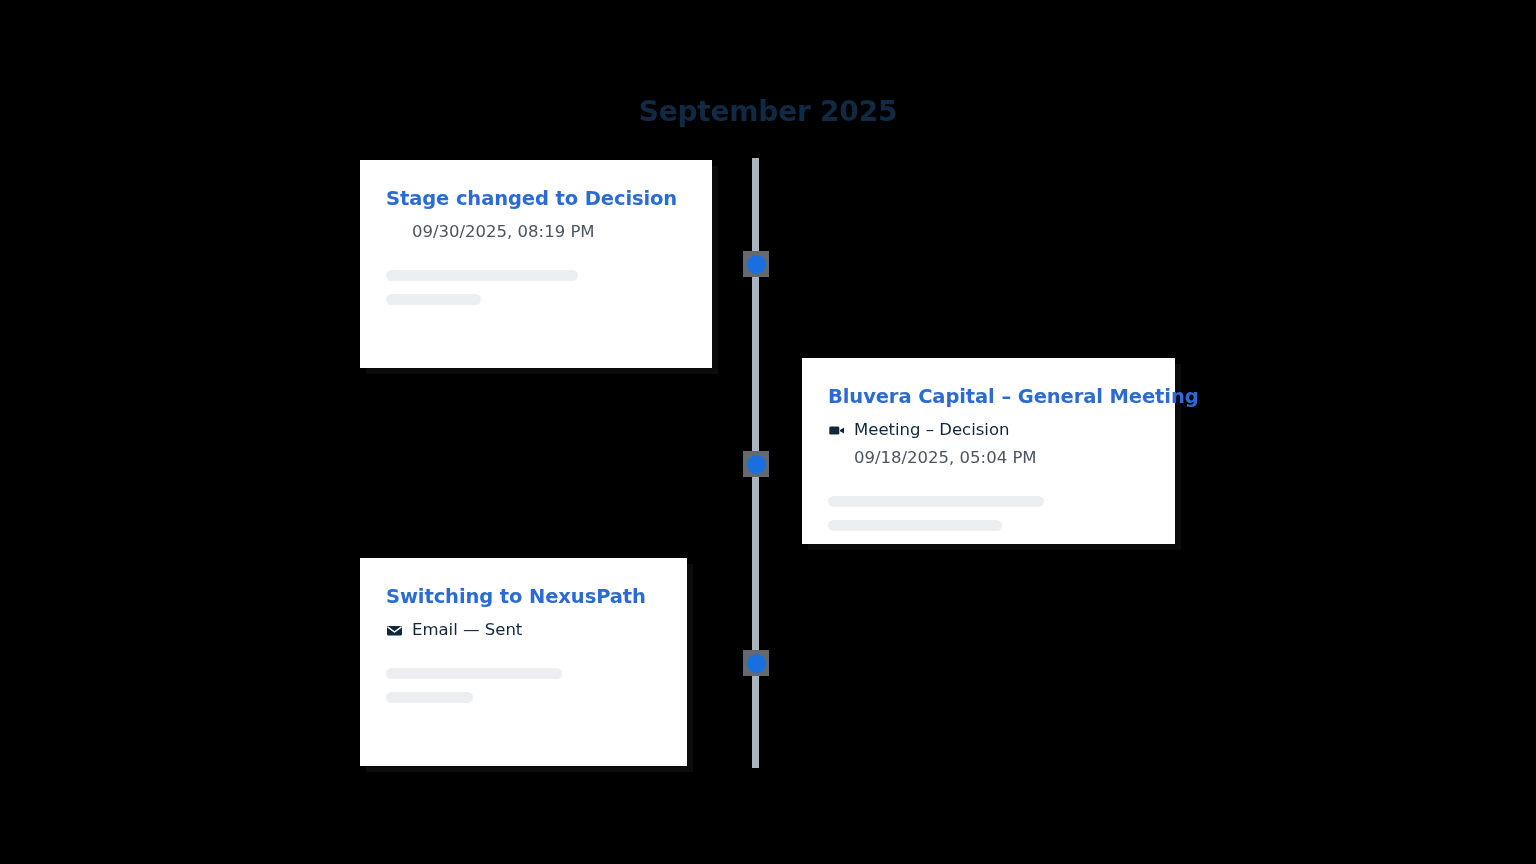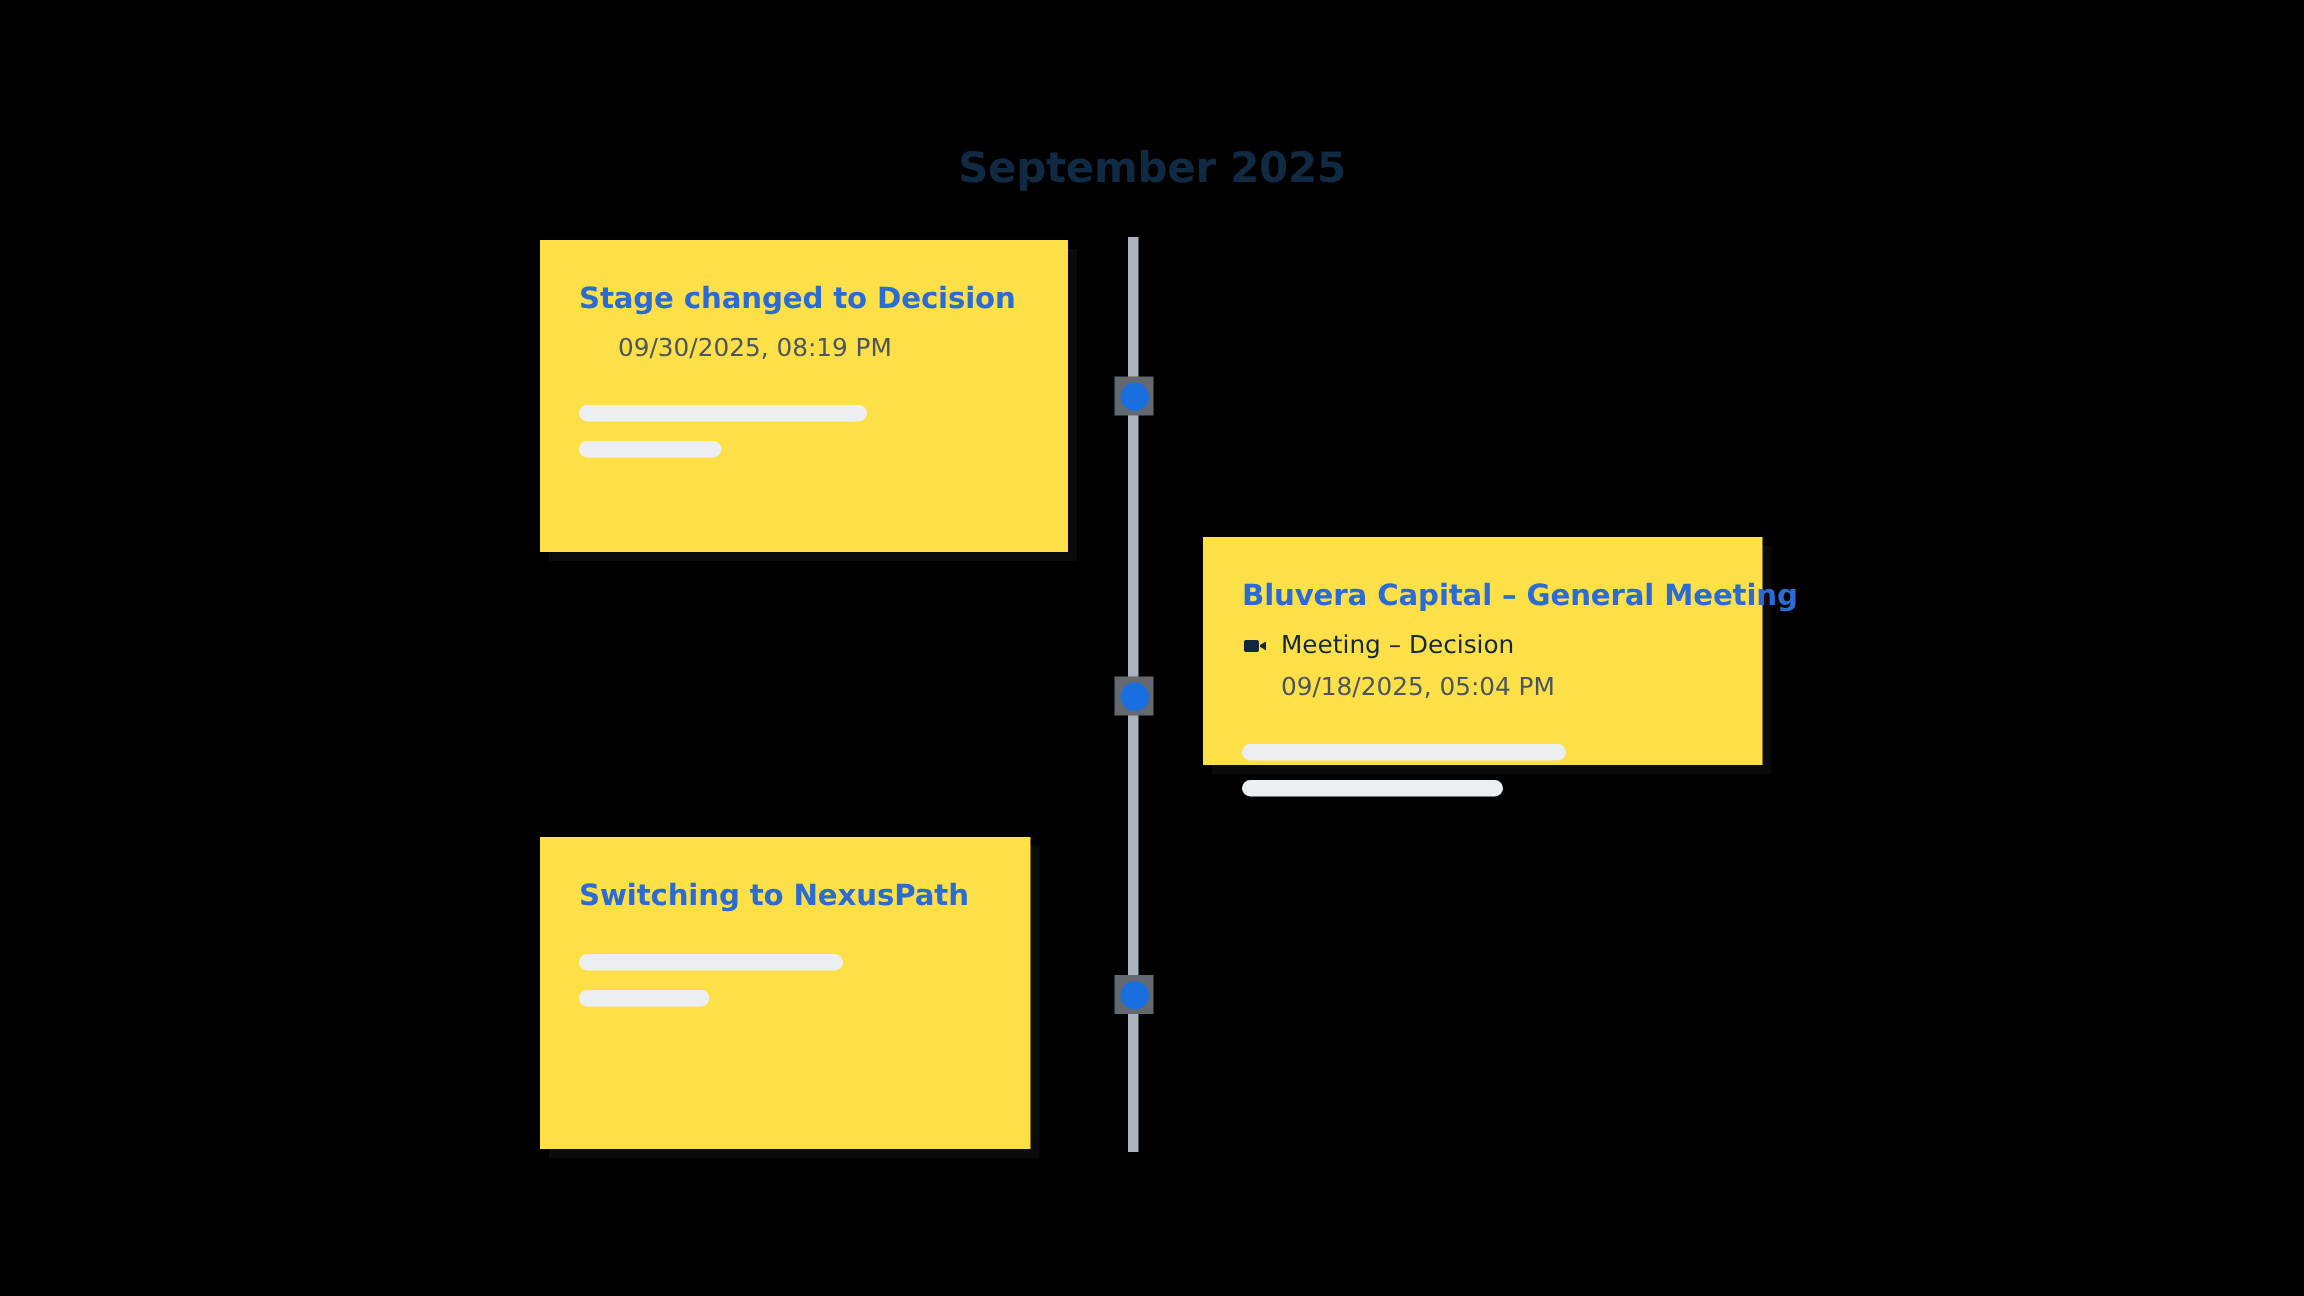--- a/index.html
+++ b/index.html
@@ -57,21 +57,21 @@
   .timeline-marker .dot {
     width: 19px;
     height: 19px;
     border-radius: 50%;
     background: #1a6fe0;
   }
 
   
   .tl-card {
     position: absolute;
-    background: #fde047;
+    background: #ffffff;
     box-shadow: 6px 6px 0 rgba(255,255,255,0.045),
                 0 1px 3px rgba(0,0,0,0.25);
     padding: 26px 30px 22px 26px;
     box-sizing: border-box;
   }
 
   .card-heading {
     font-size: 19.5px;
     font-weight: 700;
     color: #2b6cd4;
@@ -113,21 +113,21 @@
   .skeleton-group { margin-top: 26px; }
   .skeleton-bar {
     height: 11px;
     border-radius: 6px;
     background: #eceff1;
   }
   .skeleton-bar + .skeleton-bar { margin-top: 13px; }
 
   
   #card-stage-changed  { left: 360px; top: 160px;  width: 352px; height: 208px; }
-  #card-bluvera        { left: 802px; top: 358px;  width: 373px; height: 152px; }
+  #card-bluvera        { left: 802px; top: 358px;  width: 373px; height: 186px; }
   #card-switching      { left: 360px; top: 558px;  width: 327px; height: 208px; }
 </style>
 </head>
 <body>
 
 <div id="month-title">September 2025</div>
 
 <div id="timeline-spine"></div>
 
 <div class="timeline-marker" style="top:264px;">
@@ -162,17 +162,26 @@
   </div>
   <div class="card-date">09/18/2025, 05:04 PM</div>
   <div class="skeleton-group">
     <div class="skeleton-bar" style="width:68%"></div>
     <div class="skeleton-bar" style="width:55%"></div>
   </div>
 </div>
 
 <div class="tl-card" id="card-switching">
   <div class="card-heading">Switching to NexusPath</div>
+  <div class="card-meta">
+    <span class="meta-icon">
+      <svg width="17" height="17" viewBox="0 0 17 17" fill="none" aria-hidden="true">
+        <rect x="1.0" y="4.0" width="15.0" height="9.4" rx="1.1" fill="#12263c"></rect>
+        <path d="M1.6 4.8 L8.5 10.0 L15.4 4.8" stroke="#ffffff" stroke-width="1.5" stroke-linejoin="round" fill="none"></path>
+      </svg>
+    </span>
+    <span>Email — Sent</span>
+  </div>
   <div class="skeleton-group">
     <div class="skeleton-bar" style="width:65%"></div>
     <div class="skeleton-bar" style="width:32%"></div>
   </div>
 </div>
 
 </body></html>

